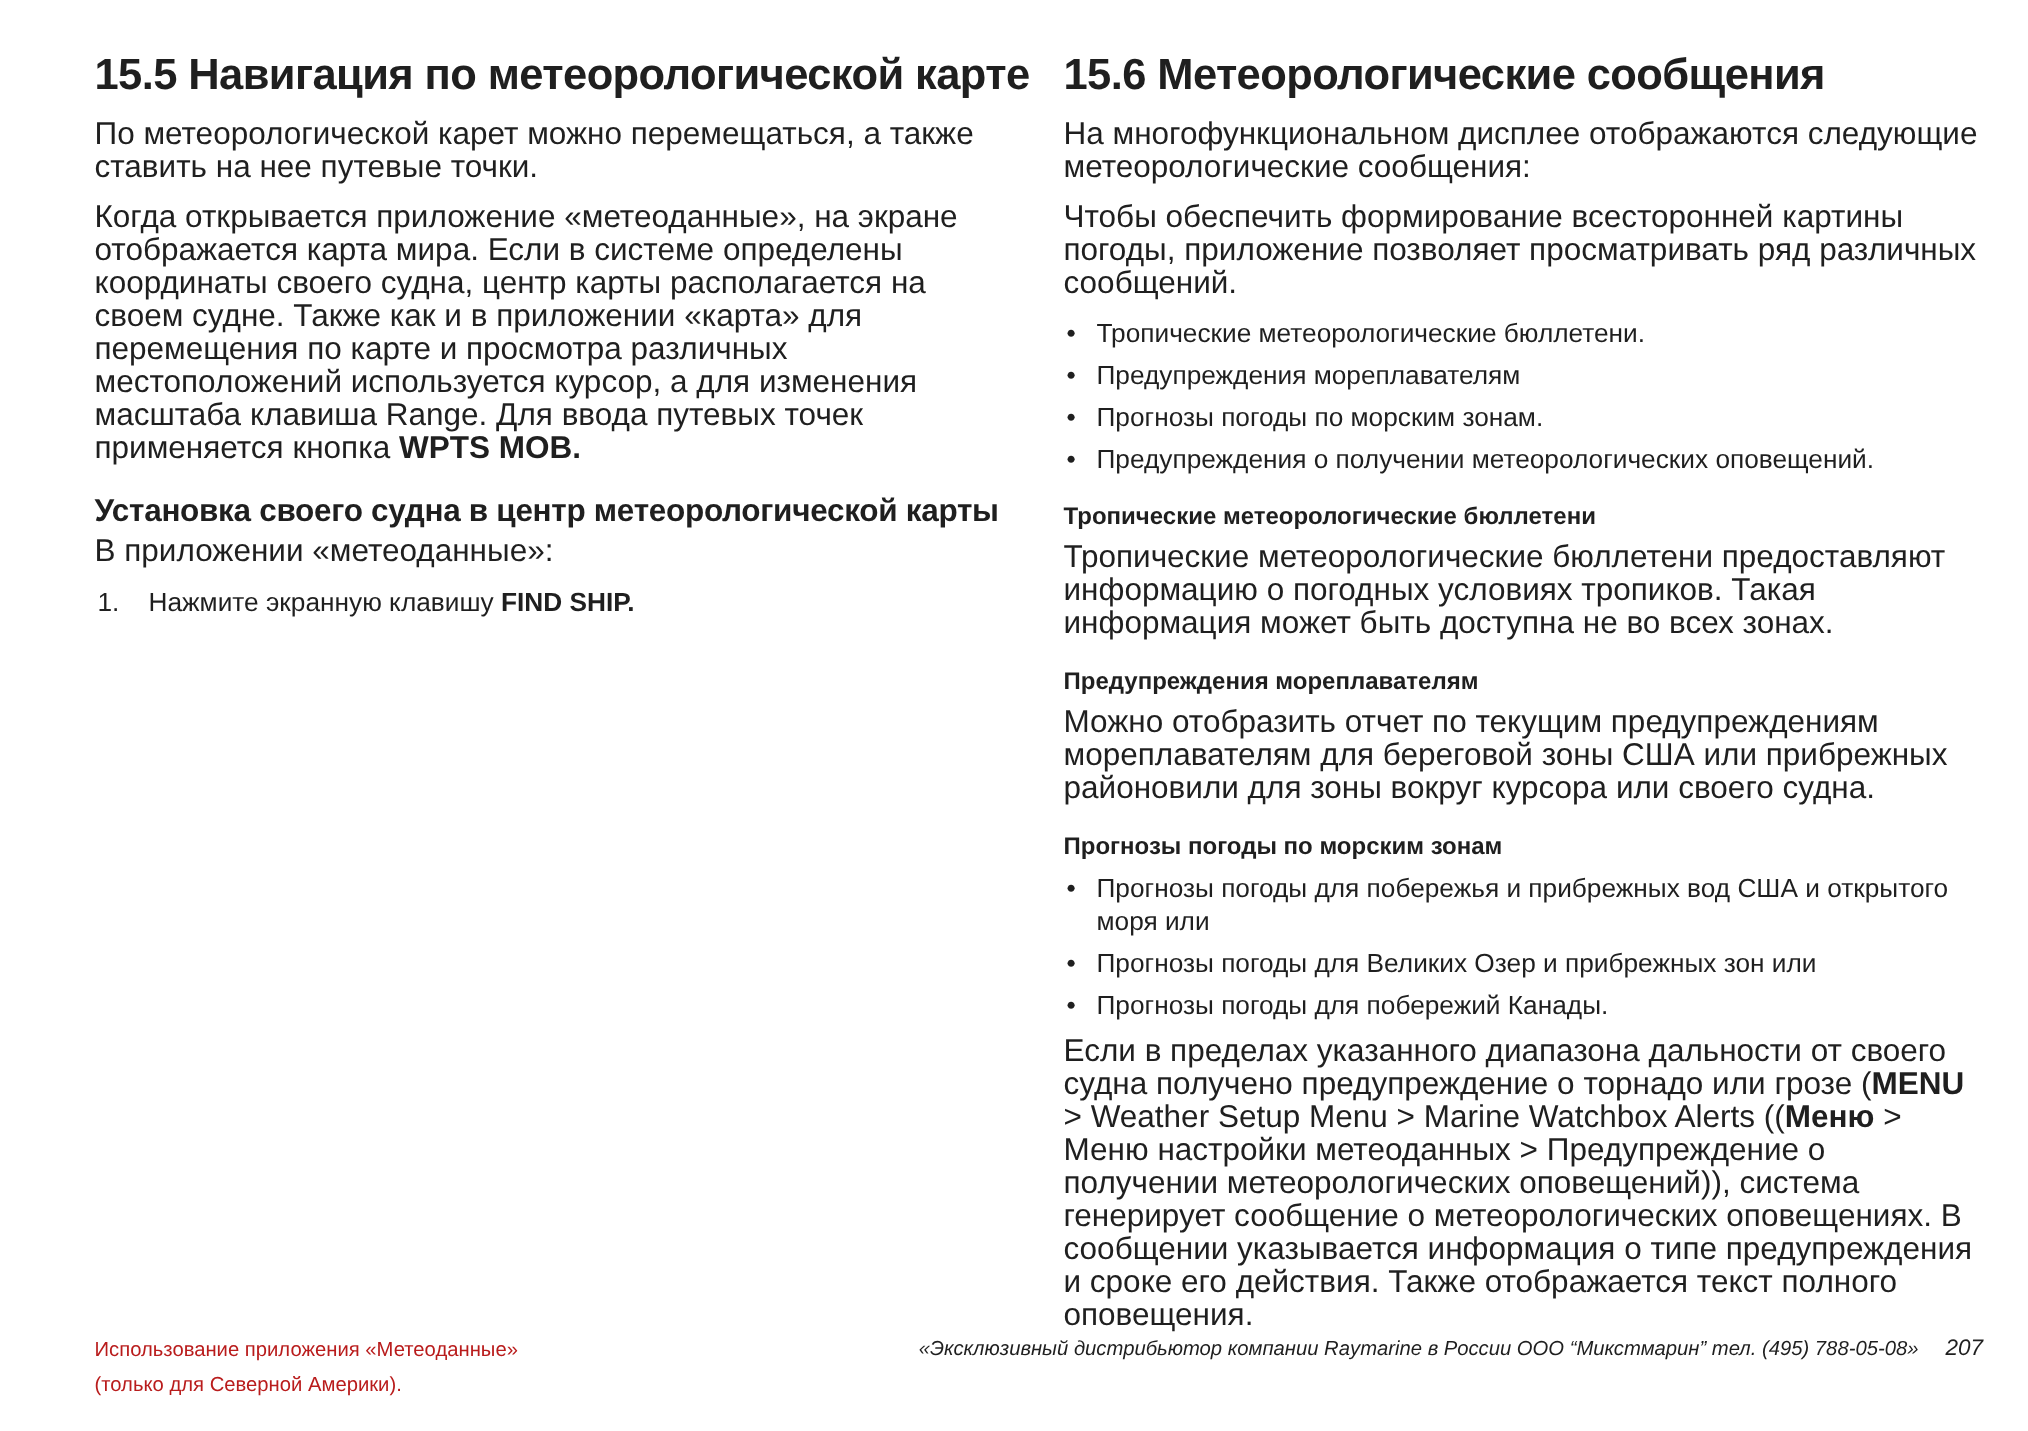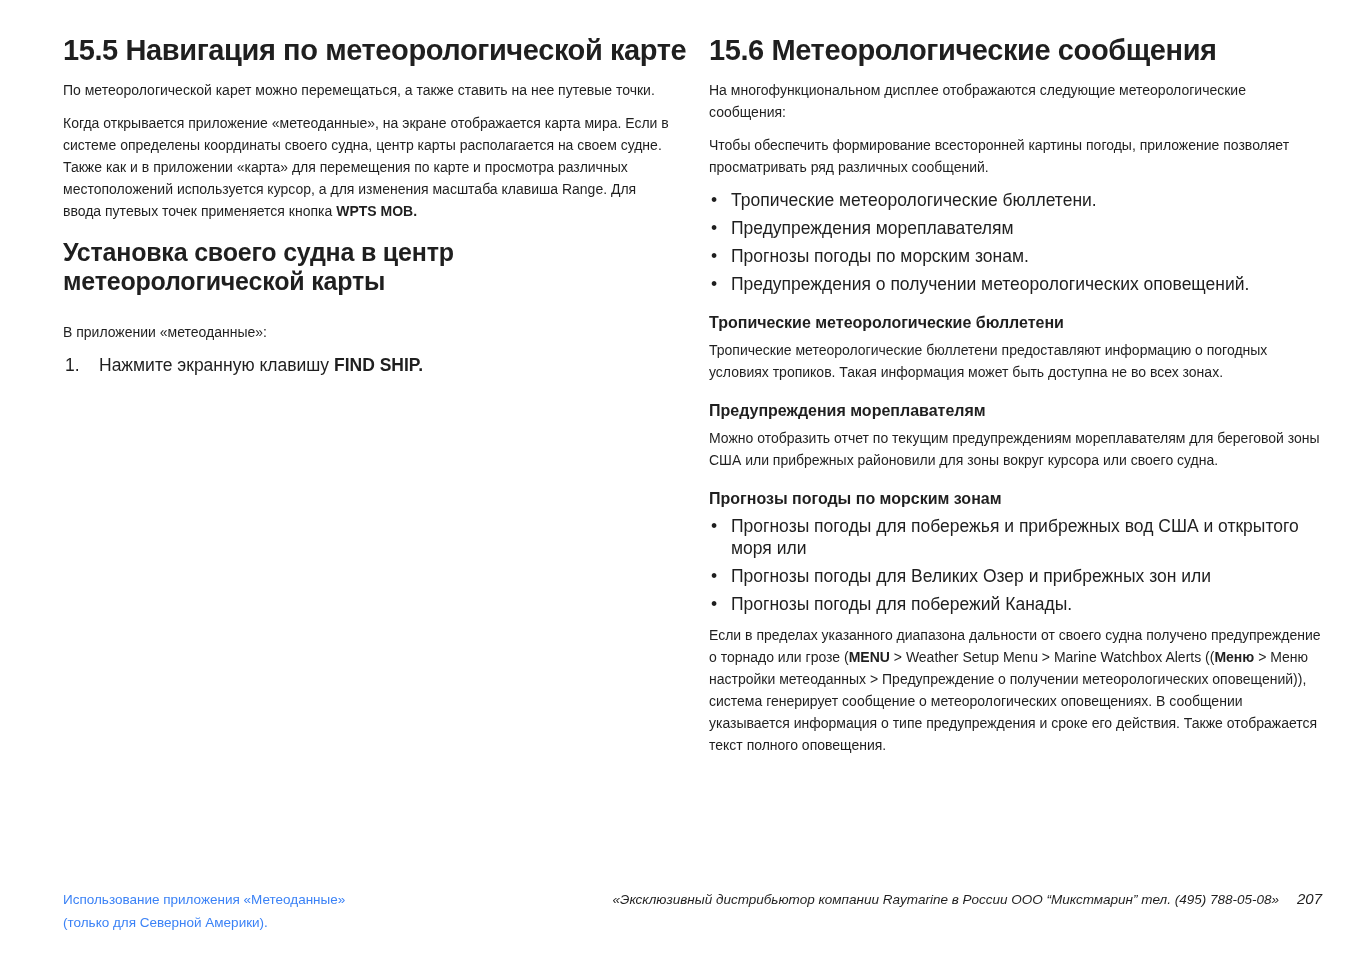--- a/index.html
+++ b/index.html
@@ -24,38 +24,38 @@
 
   h1.section-title {
     font-size: 29px;
     line-height: 32px;
     letter-spacing: -0.4px;
     margin: 0 0 13px 0;
     font-weight: bold;
     white-space: nowrap;
   }
   h2.subheading {
-    font-size: 25px;
+    font-size: 21px;
     line-height: 29px;
     letter-spacing: -0.2px;
-    margin: 16px 0 25px 0;
+    margin: 16px 0 2px 0;
     font-weight: bold;
   }
   h3.subsubheading {
     font-size: 16px;
     line-height: 22px;
     margin: 17px 0 5px 0;
     font-weight: bold;
   }
   h3.subsubheading.tight {
     letter-spacing: -0.35px;
     white-space: nowrap;
   }
   p.body {
-    font-size: 14px;
+    font-size: 21px;
     line-height: 22px;
     margin: 0 0 11px 0;
   }
   .bold { font-weight: bold; }
 
   .bullet-list { margin: 2px 0 9px 0; }
   .bullet-item {
     display: flex;
     font-size: 17.5px;
     line-height: 22px;
@@ -87,21 +87,21 @@
     left: 63px;
     right: 30px;
     top: 888px;
     display: flex;
     justify-content: space-between;
     align-items: flex-start;
   }
   .footer-left {
     font-size: 13.5px;
     line-height: 23px;
-    color: #3b82f6;
+    color: #b91c1c;
   }
   .footer-right {
     display: flex;
     align-items: baseline;
     gap: 18px;
     padding-top: 2px;
     font-style: italic;
   }
   .footer-right-text { font-size: 13.5px; line-height: 16px; }
   .page-number { font-size: 15px; line-height: 18px; }

